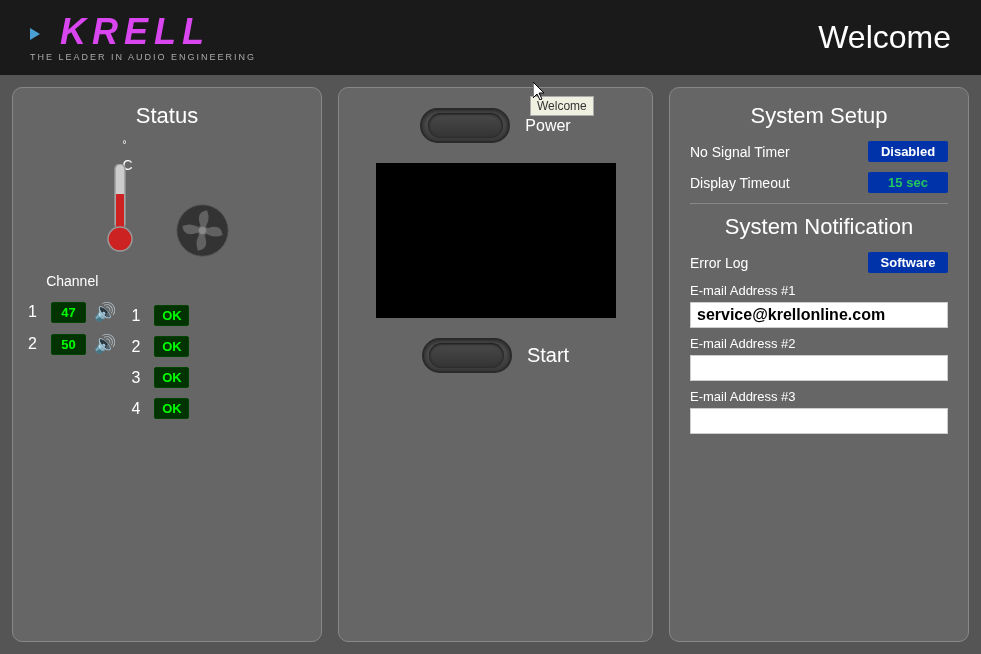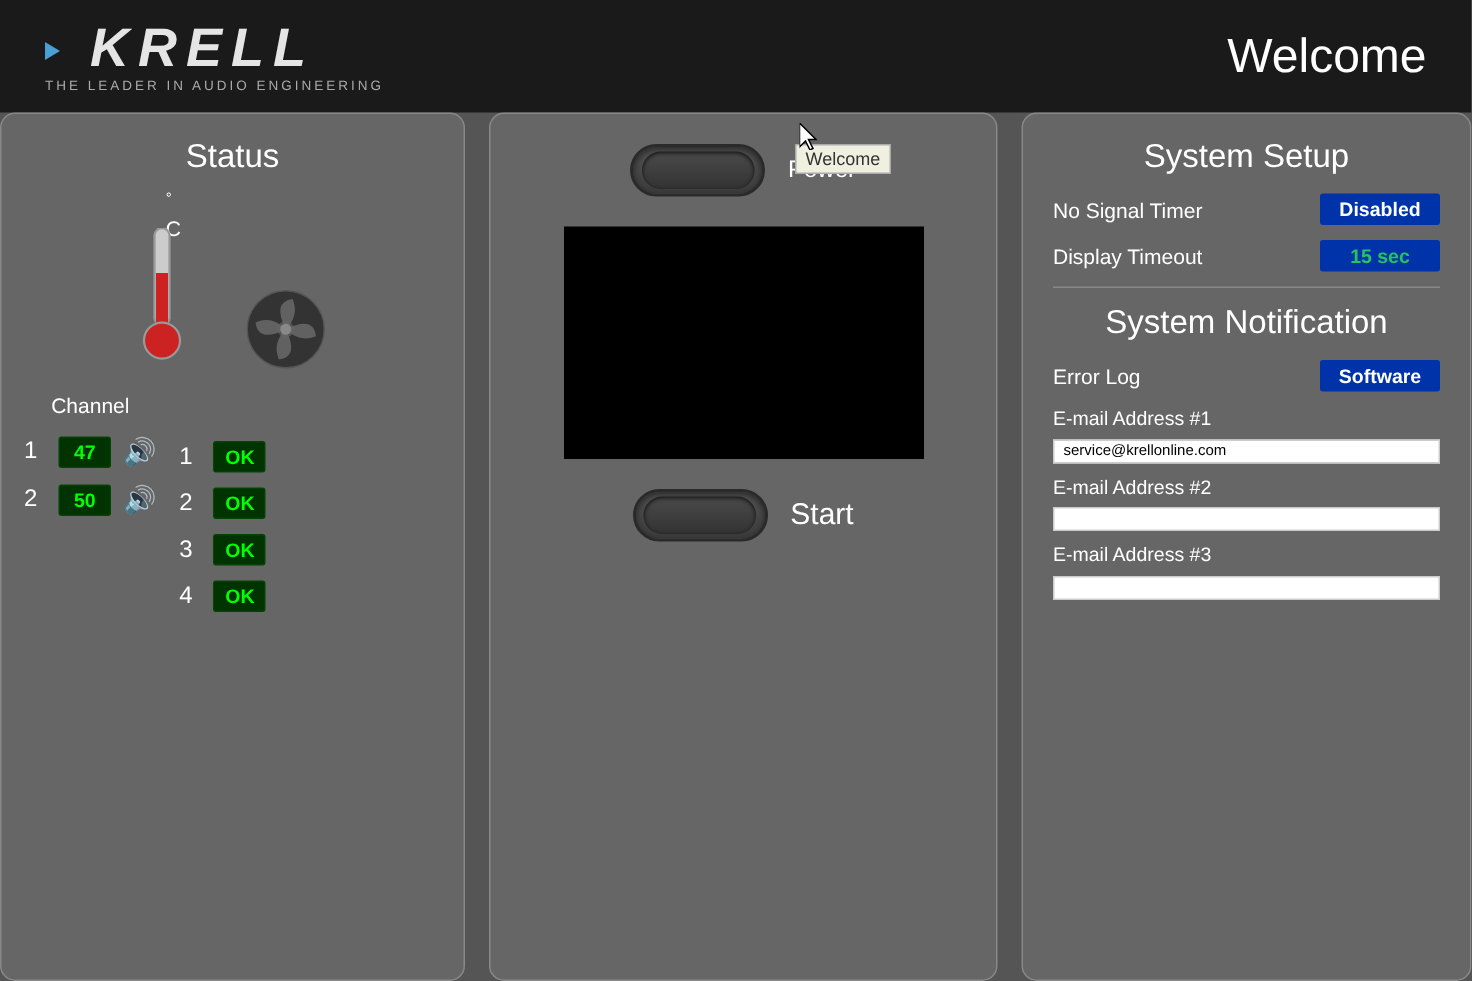--- a/index.html
+++ b/index.html
@@ -23,21 +23,21 @@
 
     .logo-area {
       display: flex;
       flex-direction: column;
       align-items: flex-start;
     }
 
     .logo-krell {
       font-size: 36px;
       font-weight: 900;
-      color: #e5e5e5;
+      color: #d946ef;
       letter-spacing: 6px;
       line-height: 1;
       font-style: italic;
     }
 
     .logo-triangle {
       display: inline-block;
       width: 0;
       height: 0;
       border-top: 6px solid transparent;
@@ -57,20 +57,21 @@
     .header-title {
       font-size: 32px;
       color: white;
       font-weight: normal;
     }
 
     
     .main-content {
       display: flex;
       gap: 16px;
+      padding: 12px;
       height: calc(654px - 75px);
     }
 
     
     .panel {
       background: #666666;
       border-radius: 10px;
       border: 1px solid #888888;
     }
 
@@ -297,22 +298,23 @@
       font-size: 13px;
       margin-bottom: 4px;
       margin-top: 8px;
     }
 
     .email-input {
       width: 100%;
       background: white;
       border: 1px solid #ccc;
       padding: 3px 6px;
-      font-size: 10px;
-      height: 16px;
+      font-size: 16px;
+      height: 26px;
+      font-weight: bold;
     }
 
     
     .tooltip {
       position: fixed;
       top: 96px;
       left: 530px;
       background: #f0f0e0;
       border: 1px solid #aaaaaa;
       padding: 2px 6px;

